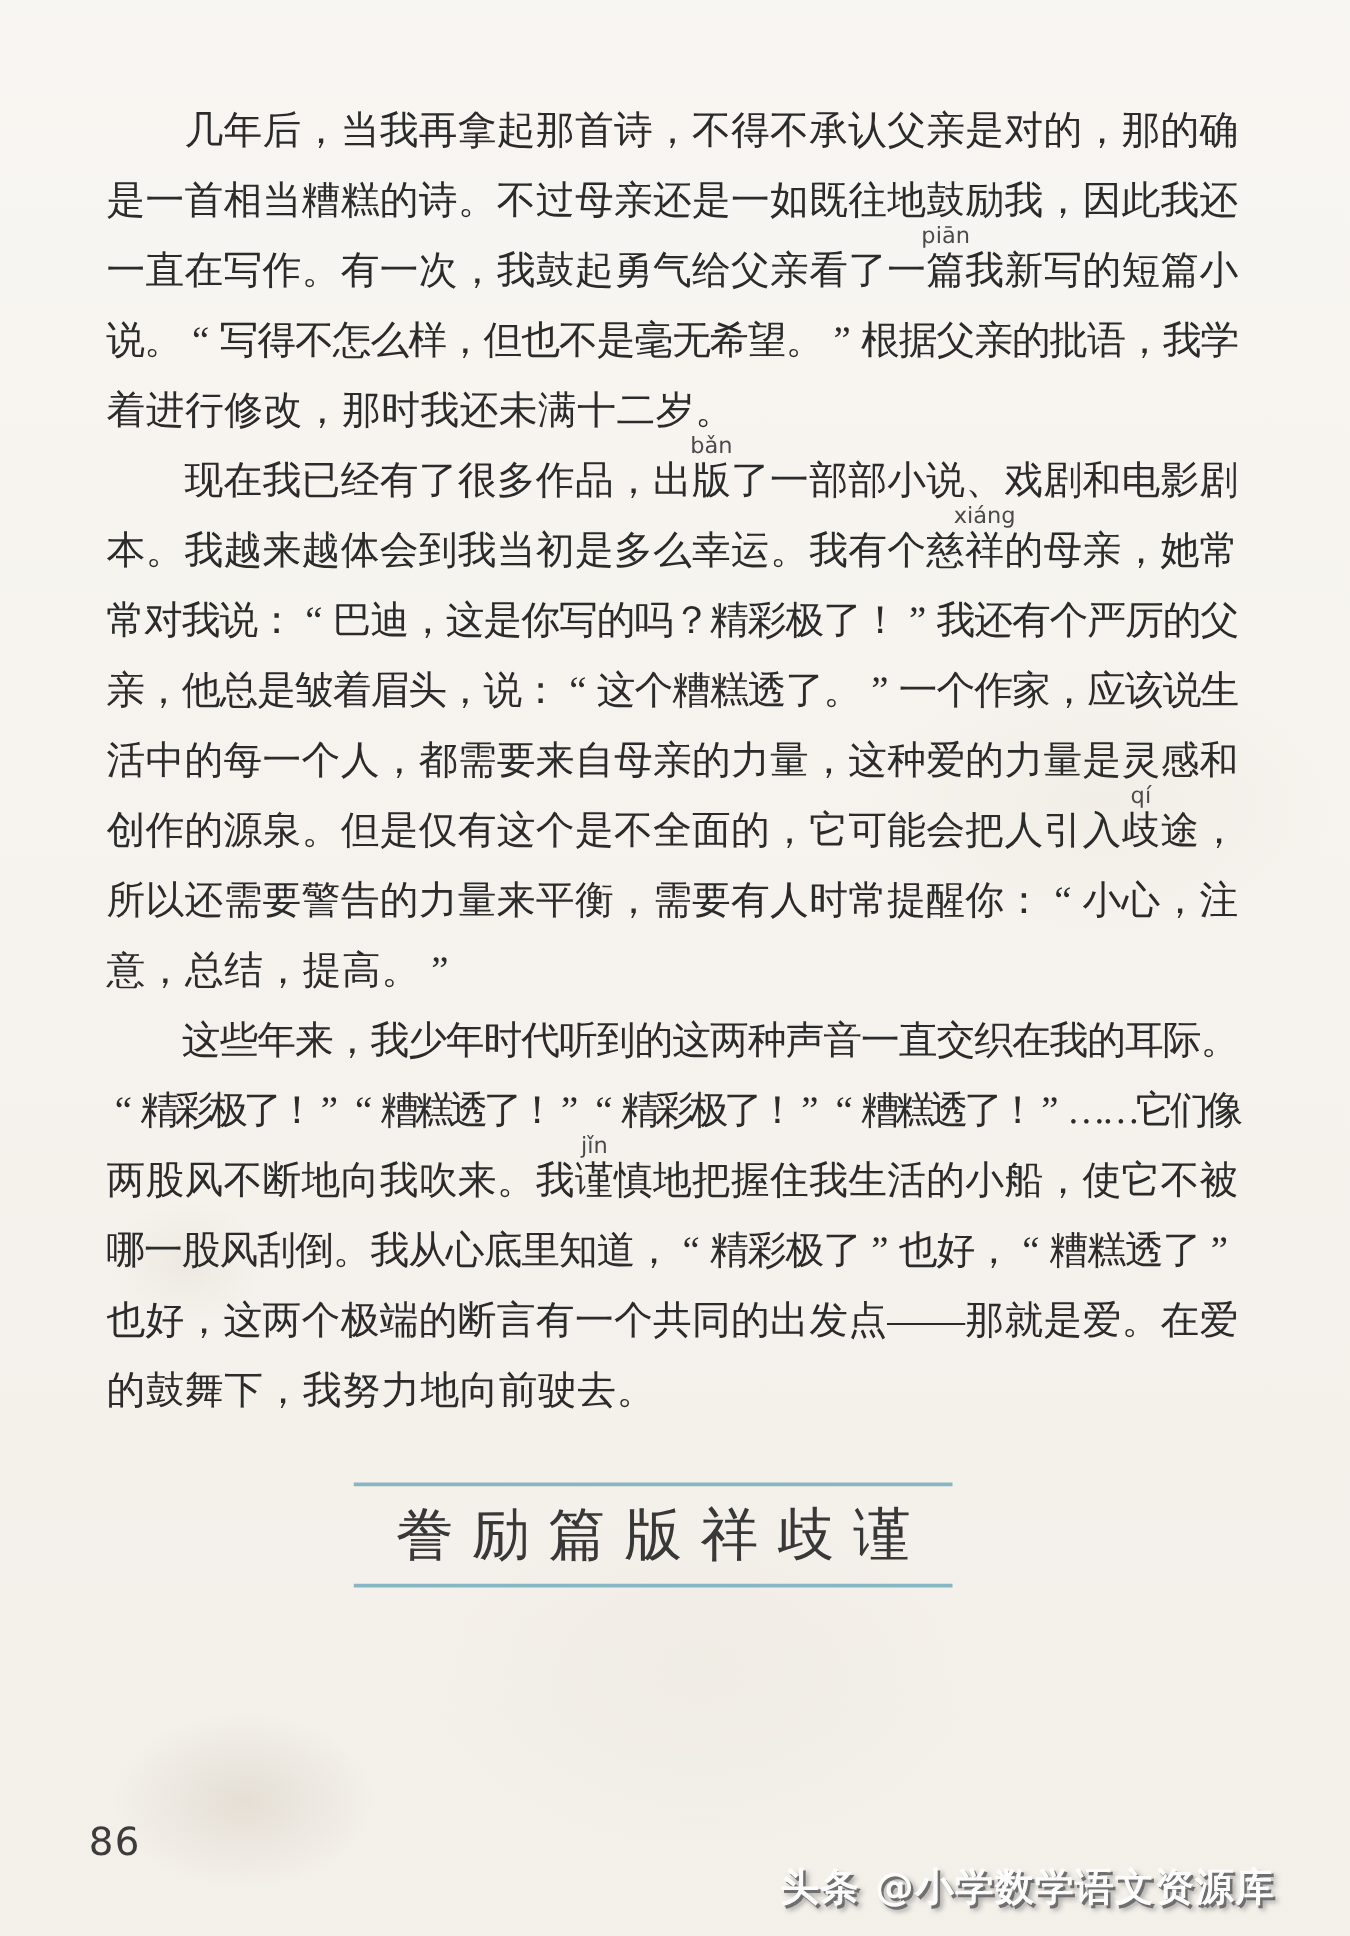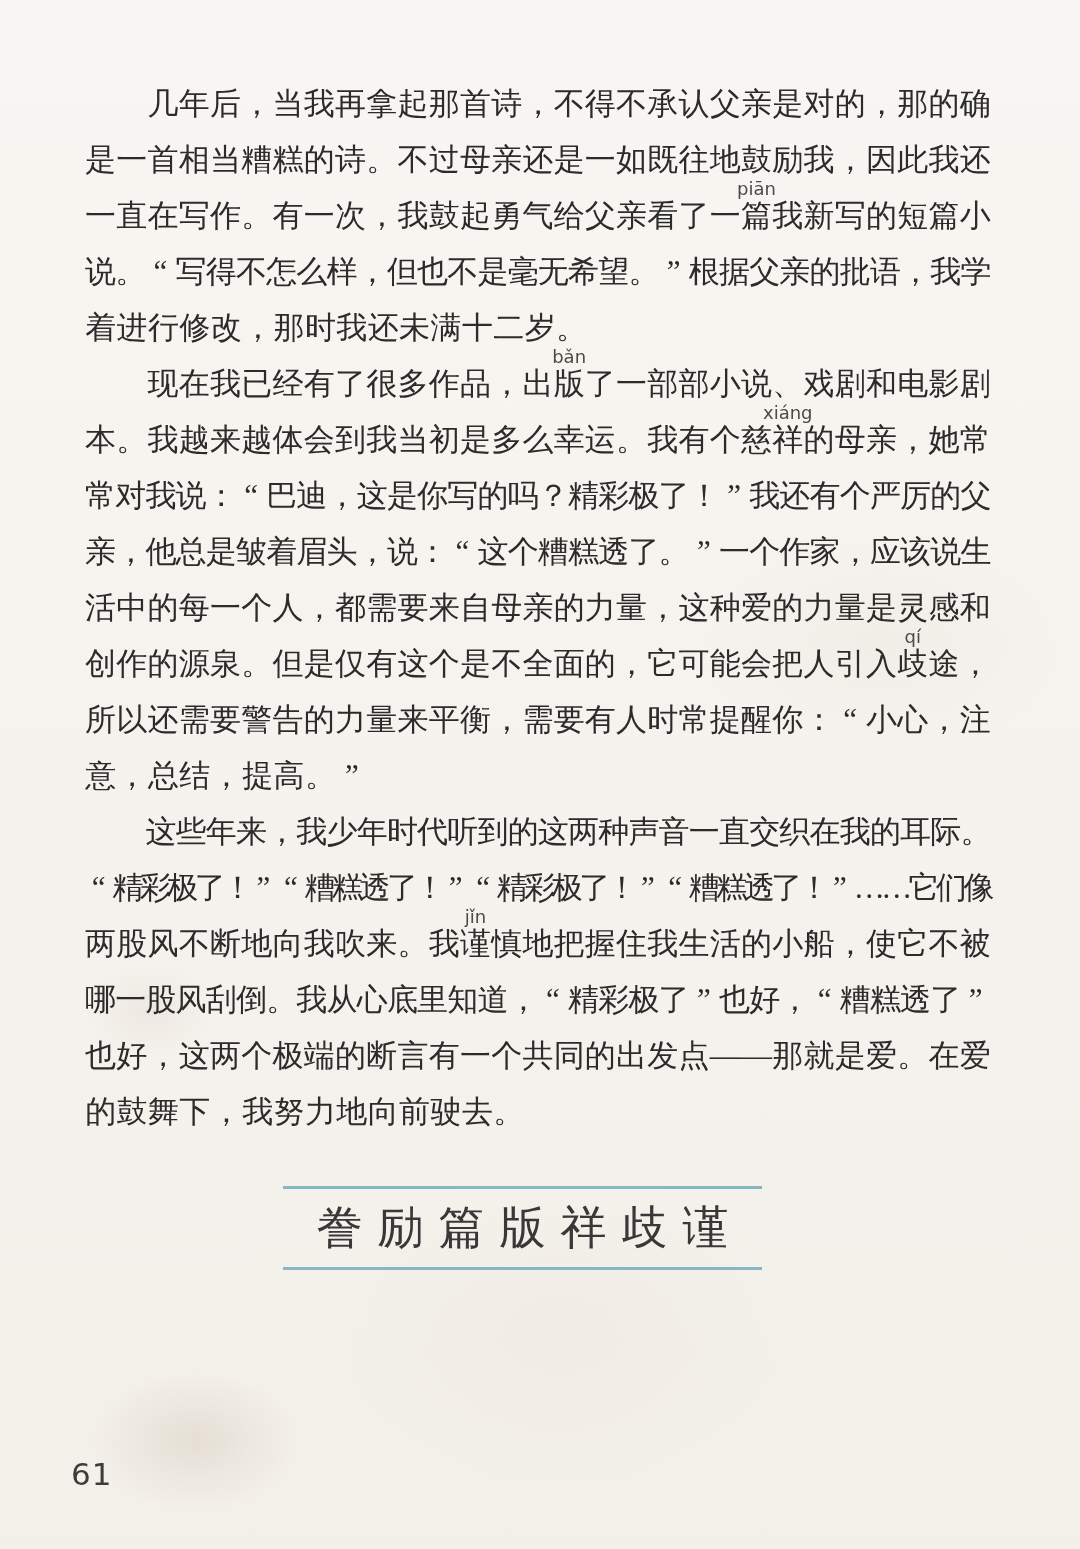--- a/index.html
+++ b/index.html
@@ -658,16 +658,17 @@
   <div class="vocab-box" id="vocab-box">
       <span class="vc">誊</span>
       <span class="vc">励</span>
       <span class="vc">篇</span>
       <span class="vc">版</span>
       <span class="vc">祥</span>
       <span class="vc">歧</span>
       <span class="vc">谨</span>
     </div>
 
-  <div class="page-number">61</div>
+  <div class="page-number">86</div>
 
+  <div class="watermark">头条 @小学数学语文资源库</div>
 
 </div>
 
 </body></html>

